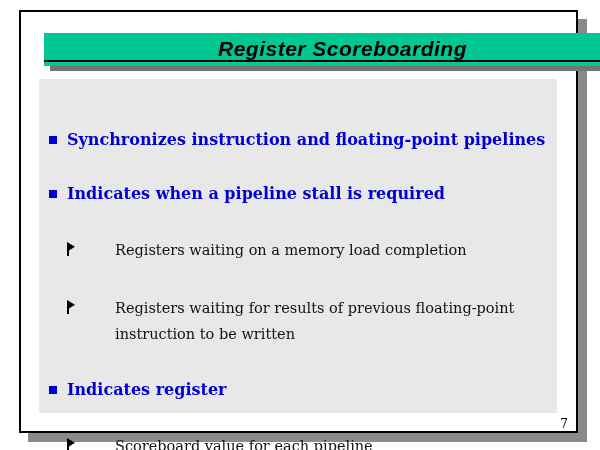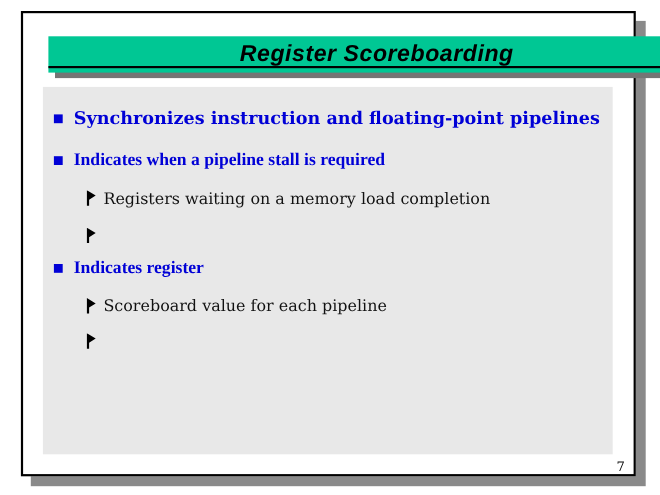--- a/index.html
+++ b/index.html
@@ -52,48 +52,48 @@
   .panel {
     position: absolute;
     left: 18px;
     top: 67px;
     width: 518px;
     height: 334px;
     background: var(--panel_gray, #e8e8e8);
     padding-top: 18px;
     box-sizing: border-box;
   }
-  .item { display: flex; align-items: flex-start; }
+  .item { display: flex; align-items: flex-start; margin-top: 32px; }
   .l1 { padding-left: 10px; }
   .l1 .txt {
     font-size: 16px;
     font-weight: bold;
     color: var(--bullet_blue, #0000d6);
     line-height: 22px;
   }
   .sq {
     flex: 0 0 auto;
     width: 8px;
     height: 8px;
     background: var(--bullet_blue, #0000d6);
     margin: 7px 10px 0 0;
   }
-  .l2 { padding-left: 39px; }
+  .l2 { padding-left: 27px; gap: 33px; }
   .l2 .txt {
     font-size: 14.5px;
     color: #111111;
     line-height: 26px;
     white-space: pre-line;
   }
   .arrow {
     flex: 0 0 auto;
     margin: 5px 6px 0 0;
   }
   .mb16 { margin-bottom: 16px; }
-  .mb11 { margin-bottom: 11px; font-family: Liberation Serif, serif; }
+  .mb11 { margin-bottom: 11px; }
   .mb8  { margin-bottom: 8px; }
   .mb6  { margin-bottom: 6px; }
   .pagenum {
     position: absolute;
     right: 8px;
     bottom: 0px;
     font-size: 12px;
     color: #000000;
     line-height: 13px;
   }
@@ -124,20 +124,22 @@
       <svg class="arrow" width="10" height="15" viewBox="0 0 10 15">
           <path d="M1,0 L9,4.8 L3,8.6 L3,14 L1,14 Z" fill="#000"></path>
         </svg>
       <span class="txt">Registers waiting on a memory load completion</span>
     </div>
 
     <div class="item l2 mb11">
       <svg class="arrow" width="10" height="15" viewBox="0 0 10 15">
           <path d="M1,0 L9,4.8 L3,8.6 L3,14 L1,14 Z" fill="#000"></path>
         </svg>
+      <span class="txt">Registers waiting for results of previous floating-point
+instruction to be written</span>
     </div>
 
     <div class="item l1 mb11">
       <span class="sq"></span>
       <span class="txt">Indicates register</span>
     </div>
 
     <div class="item l2 mb6">
       <svg class="arrow" width="10" height="15" viewBox="0 0 10 15">
           <path d="M1,0 L9,4.8 L3,8.6 L3,14 L1,14 Z" fill="#000"></path>

